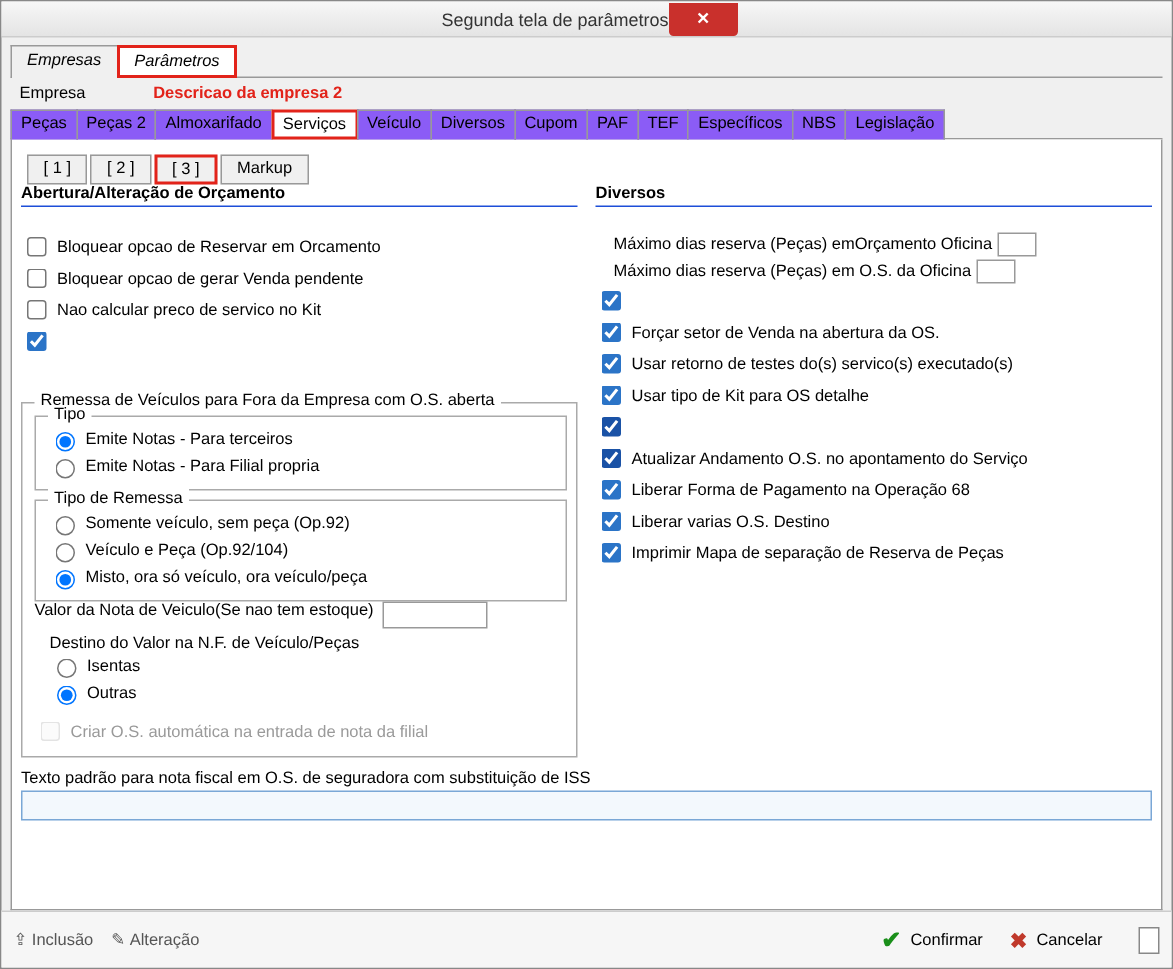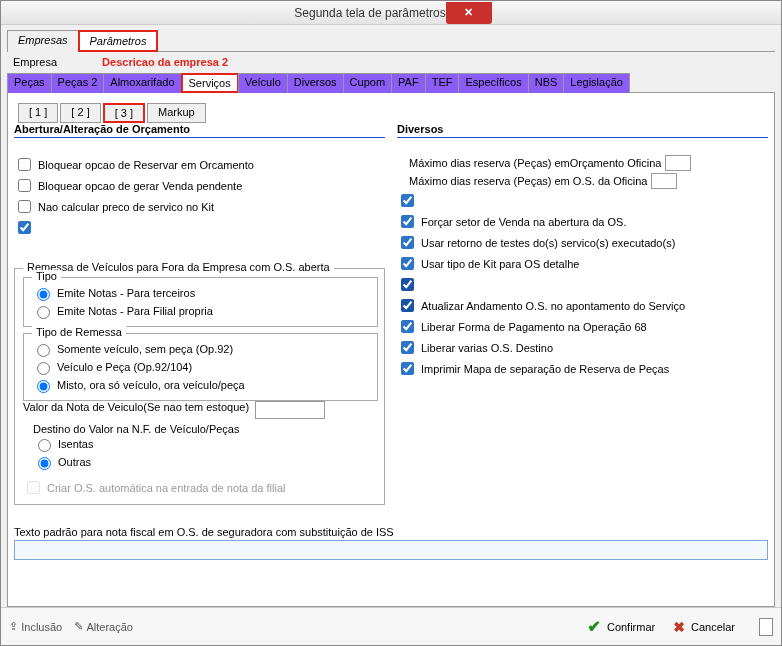--- a/index.html
+++ b/index.html
@@ -34,21 +34,21 @@
 .num-row input[type=text] { width: 26px; height: 16px; border: 1px solid #999; padding: 0 2px; }
 .group { border: 1px solid #aaa; padding: 6px 6px 6px 8px; margin-top: 6px; position: relative; }
 .group > .legend { position: absolute; top: -8px; left: 8px; background: #fff; padding: 0 4px; font-size: 11px; }
 .radio-row { display: flex; align-items: center; gap: 4px; padding: 1px 0; }
 .val-row { display: flex; align-items: flex-start; gap: 6px; margin-top: 0; }
 .val-row input[type=text] { width: 70px; height: 18px; border: 1px solid #999; }
 .sub-indent { margin-left: 10px; }
 .disabled-row { color: #9a9a9a; }
 .disabled-row input[type=checkbox] { opacity: 0.6; }
 .sep { height: 6px; }
-.texto-lab { margin-top: 21px; }
+.texto-lab { margin-top: 8px; }
 .big-input { width: 100%; height: 20px; border: 1px solid #7aa7d6; background: #f3f8fd; margin-top: 2px; padding: 2px 4px; }
 .footer { height: 38px; border-top: 1px solid #ccc; display: flex; align-items: center; justify-content: space-between; padding: 0 8px; background: #f6f6f6; }
 .footer-left { display: flex; gap: 12px; color: #555; }
 .footer-left .fl-item { display: flex; align-items: center; gap: 3px; }
 .footer-right { display: flex; align-items: center; gap: 18px; }
 .btn-confirm, .btn-cancel { display: flex; align-items: center; gap: 6px; cursor: pointer; font-size: 12px; }
 .btn-confirm .ico { color: #1a8f1a; font-size: 16px; font-weight: bold; }
 .btn-cancel .ico { color: #c0392b; font-size: 14px; font-weight: bold; }
 .doc-ico { width: 14px; height: 18px; border: 1px solid #888; background: #fff; margin-left: 6px; }
 </style>

